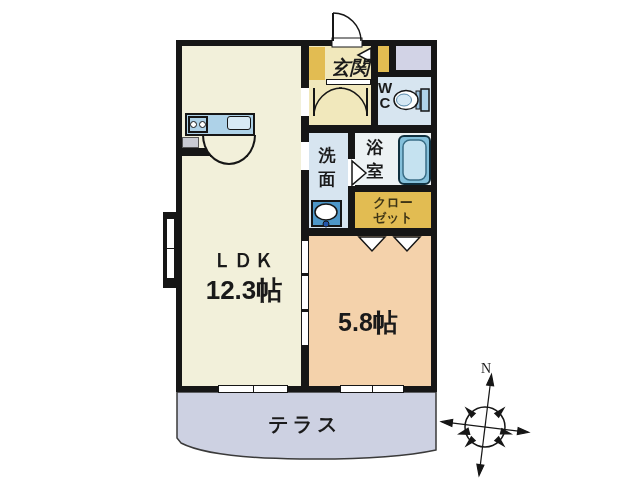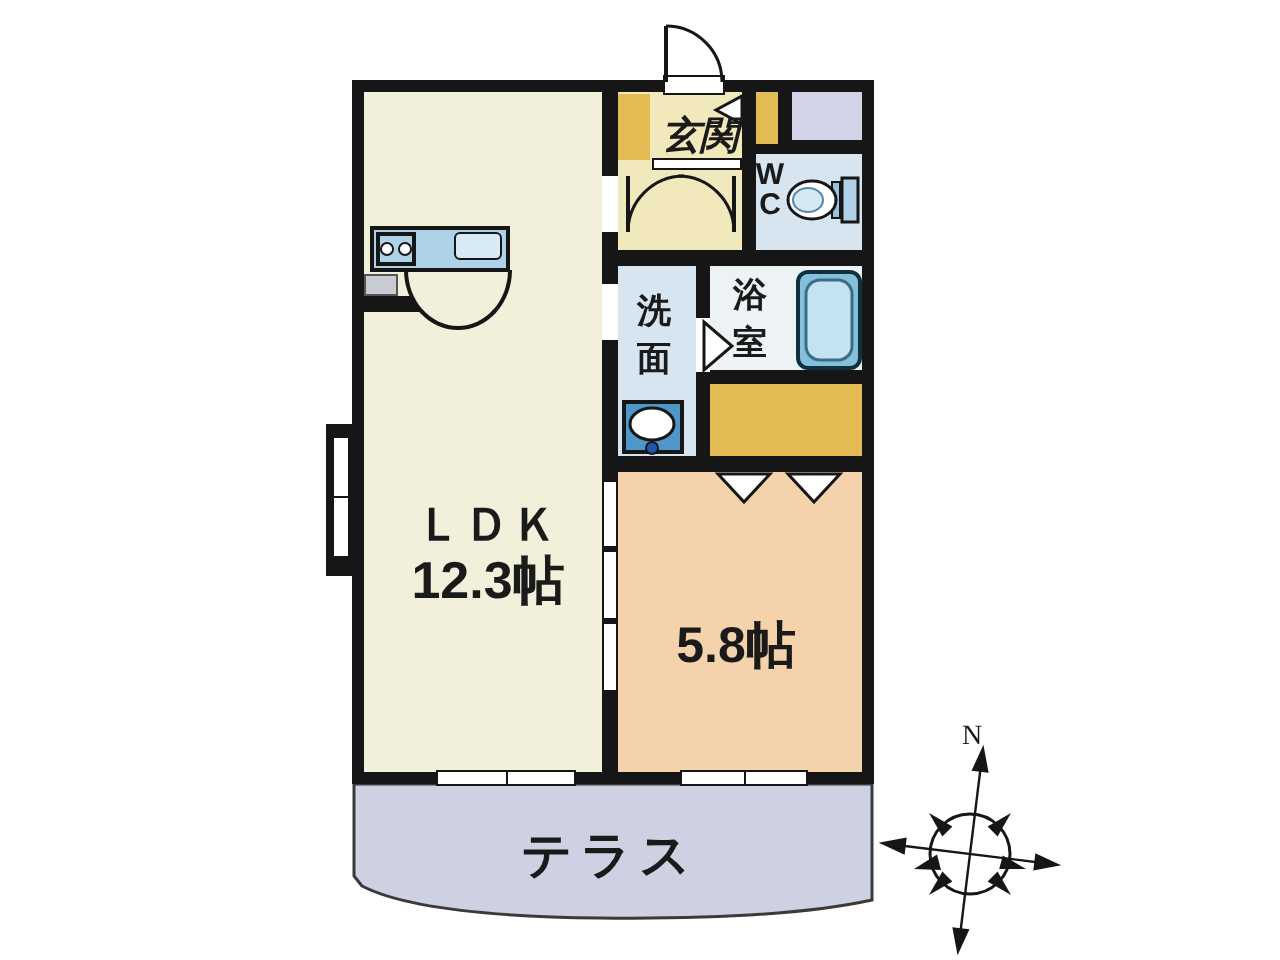--- a/index.html
+++ b/index.html
@@ -115,23 +115,24 @@
         <line x1="48" y1="10" x2="48" y2="100"></line>
         <polygon points="48,4 44.5,15 51.5,15"></polygon>
         <polygon points="48,106 44.5,95 51.5,95"></polygon>
         <line x1="8" y1="57" x2="88" y2="57"></line>
         <polygon points="4,57 15,53.5 15,60.5"></polygon>
         <polygon points="92,57 81,53.5 81,60.5"></polygon>
       </g>
     </g>
   </svg>
 
-  <div class="lbl" style="left:189px;top:247px;width:110px;font-size:23px;letter-spacing:1px;">ＬＤＫ</div>
+  <div class="lbl" style="left:189px;top:247px;width:110px;font-size:20px;letter-spacing:1px;">ＬＤＫ</div>
   <div class="lbl" style="left:189px;top:273px;width:110px;font-size:26px;">12.3帖</div>
   <div class="lbl" style="left:313px;top:306px;width:110px;font-size:25px;">5.8帖</div>
   <div class="lbl" style="left:327px;top:55px;width:46px;font-size:19px;font-style:italic;">玄関</div>
   <div class="lbl" style="left:376px;top:80px;width:18px;font-size:15px;line-height:15px;"><span>W</span><br><span>C</span></div>
   <div class="lbl" style="left:317px;top:144px;width:20px;font-size:17px;line-height:24px;"><span>洗</span><br><span>面</span></div>
   <div class="lbl" style="left:365px;top:136px;width:20px;font-size:17px;line-height:24px;"><span>浴</span><br><span>室</span></div>
-  <div class="lbl" style="left:255px;top:411px;width:100px;font-size:25px;font-weight:bold;letter-spacing:4px;">テラス</div>
+  <div class="lbl" style="left:357px;top:195px;width:72px;font-size:13px;line-height:15px;color:var(--closettext);"><span>クロー</span><br><span>ゼット</span></div>
+  <div class="lbl" style="left:255px;top:411px;width:100px;font-size:20px;font-weight:bold;letter-spacing:4px;">テラス</div>
   <div class="lbl" style="left:478px;top:361px;width:16px;font-size:14px;font-weight:normal;font-family:'Liberation Serif',serif;">N</div>
 
 </div>
 
 </body></html>

